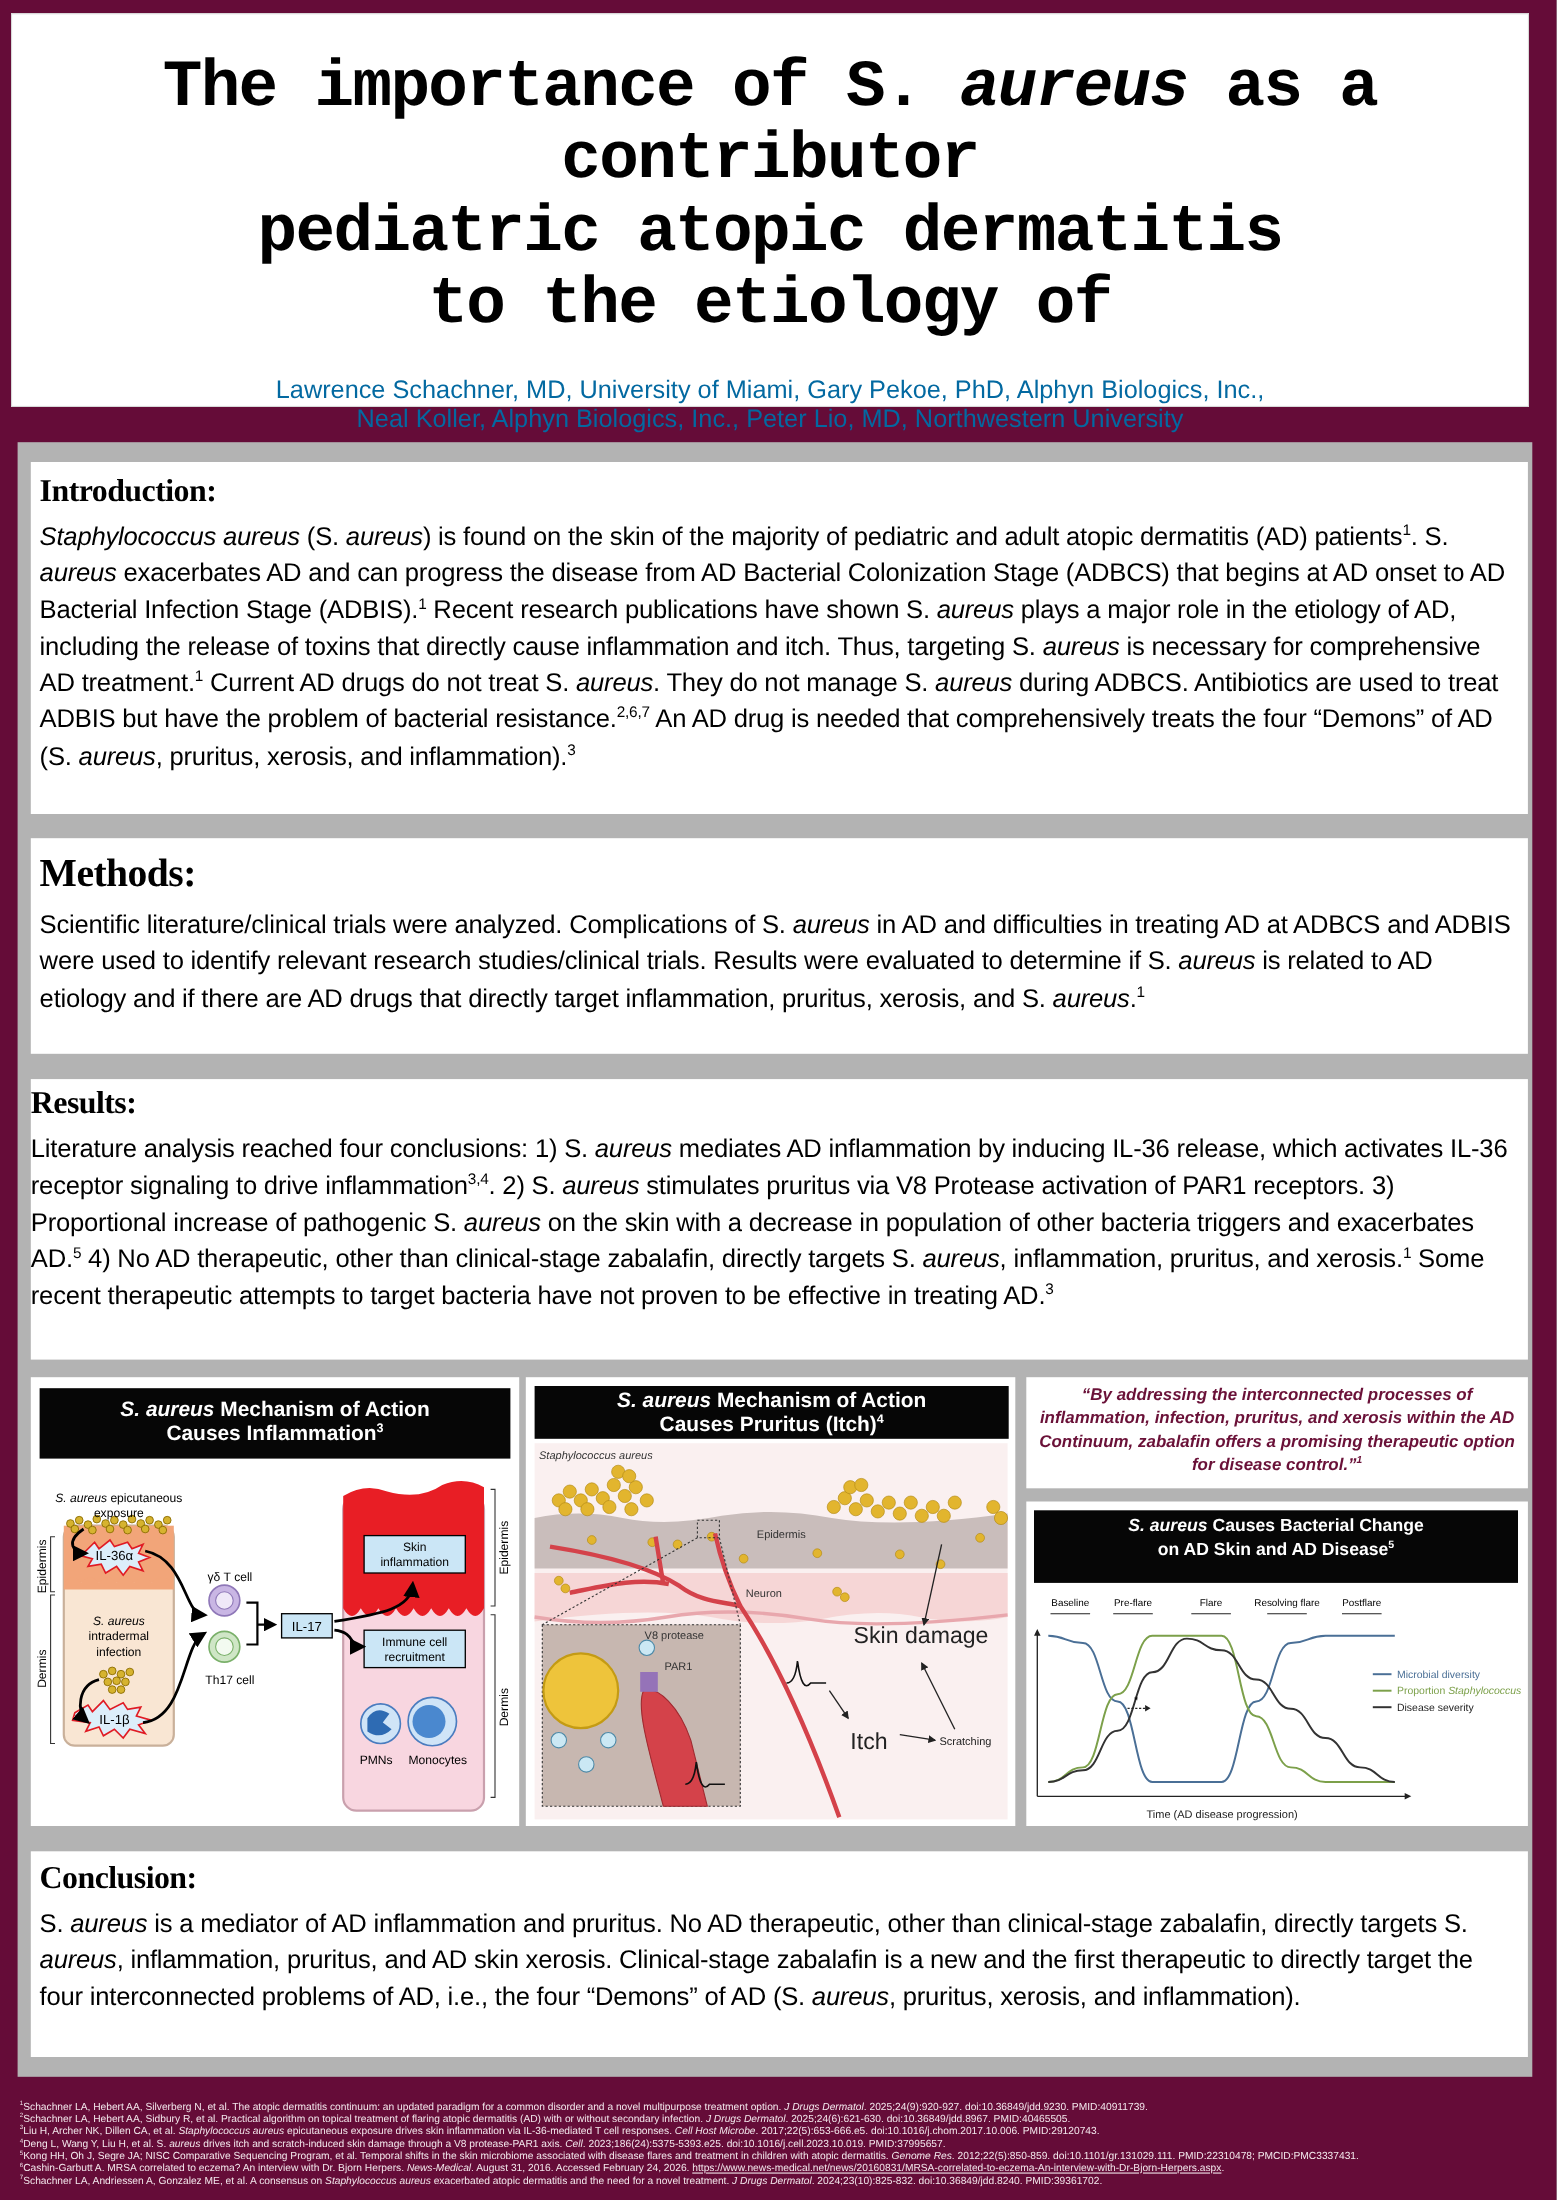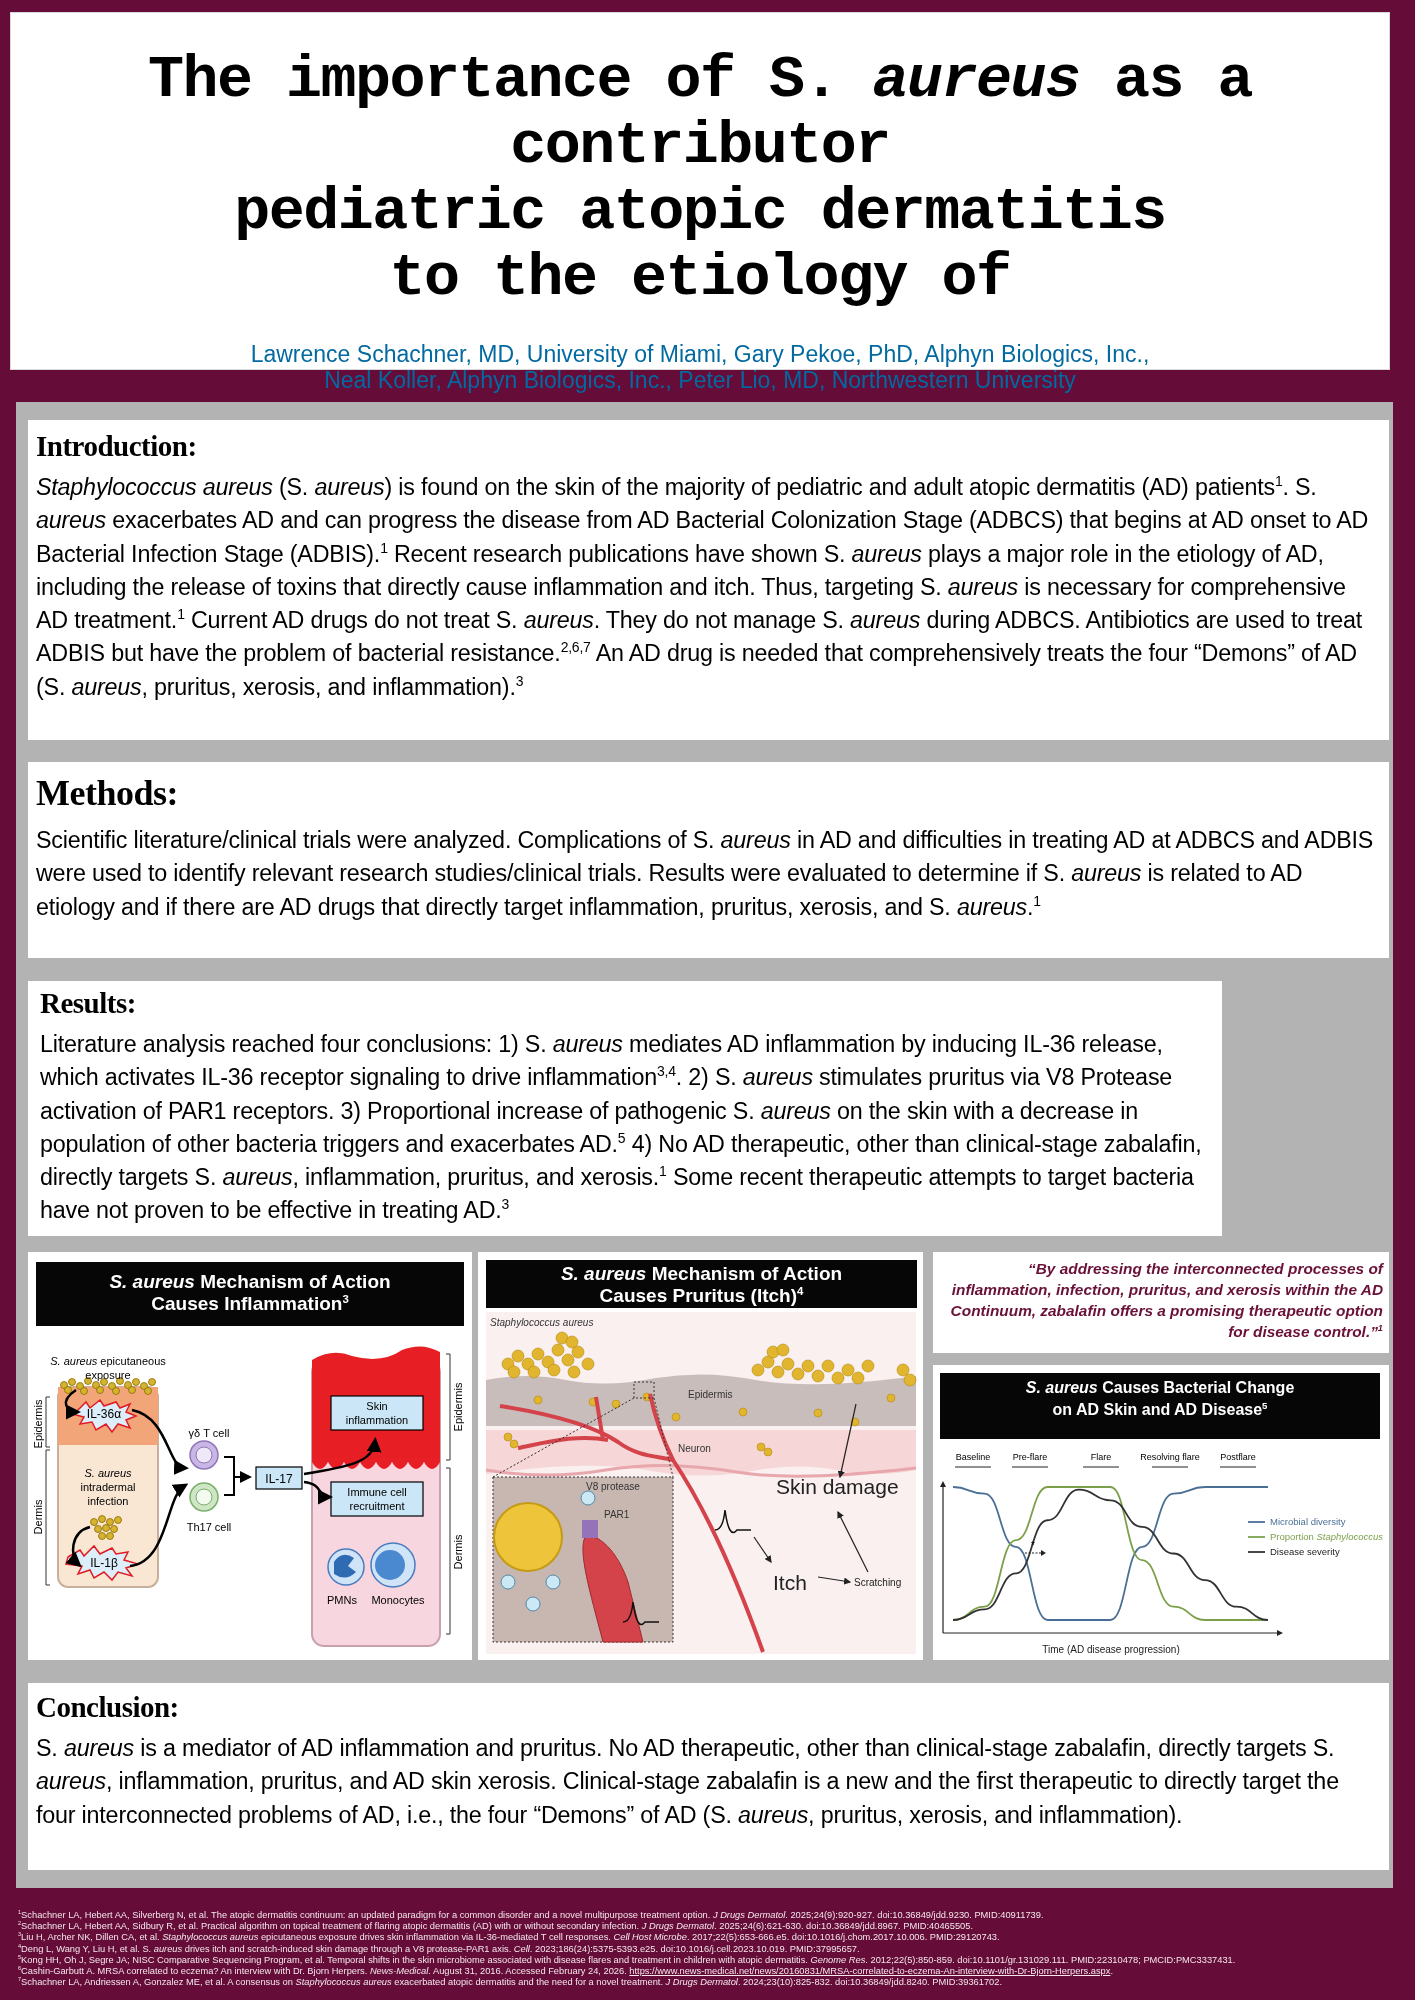--- a/index.html
+++ b/index.html
@@ -41,21 +41,21 @@
     margin: 0 0 8px 0;
   }
   .box p {
     font-size: 23.3px; line-height: 33.3px; letter-spacing: -0.2px;
   }
   .box p i { font-style: italic; }
   sup { font-size: 60%; line-height: 0; vertical-align: super; }
   #intro { left: 12px; top: 18px; width: 1361px; height: 320px; padding: 10px 8px; }
   #methods { left: 12px; top: 360px; width: 1361px; height: 196px; padding: 10px 8px; }
   #methods h2 { font-size: 36px; margin-bottom: 10px; }
-  #results { left: 12px; top: 579px; width: 1194px; height: 255px; padding: 6px 12px; }
+  #results { left: 12px; top: 579px; width: 1361px; height: 255px; padding: 6px 0; }
   #conclusion { left: 12px; top: 1281px; width: 1361px; height: 187px; padding: 8px 8px; }
 
   .fig { position: absolute; background: #fff; }
   #fig1 { left: 12px; top: 850px; width: 444px; height: 408px; }
   #fig2 { left: 462px; top: 850px; width: 445px; height: 408px; }
   #quote { left: 917px; top: 850px; width: 456px; height: 101px; }
   #fig3 { left: 917px; top: 963px; width: 456px; height: 295px; }
 
   .fig-title {
     position: absolute; background: #060606; color: #fff;
@@ -64,21 +64,21 @@
   }
   #fig1 .fig-title { left: 8px; top: 10px; width: 428px; height: 64px; }
   #fig2 .fig-title { left: 8px; top: 8px; width: 431px; height: 48px; padding-top: 3px; }
   #fig3 .fig-title { left: 7px; top: 8px; width: 440px; height: 66px; padding-top: 4px; font-size: 16px; }
   .fig-title i { font-style: italic; }
   .fig svg { position: absolute; left: 0; top: 0; }
 
   .quote-text {
     position: absolute; left: 6px; top: 6px; width: 444px;
     color: #6a1138; font-weight: bold; font-style: italic;
-    font-size: 15.4px; line-height: 21px; text-align: right;
+    font-size: 15.4px; line-height: 21px; text-align: center;
   }
 
   .refs {
     position: absolute; left: 18px; top: 1910px; width: 1390px;
     color: #f3e7ec; font-size: 9.3px; line-height: 11.2px;
     white-space: nowrap;
   }
   .refs .ref { display: block; }
   .refs i { font-style: italic; }
   .refs a { color: #f3e7ec; text-decoration: underline; }

